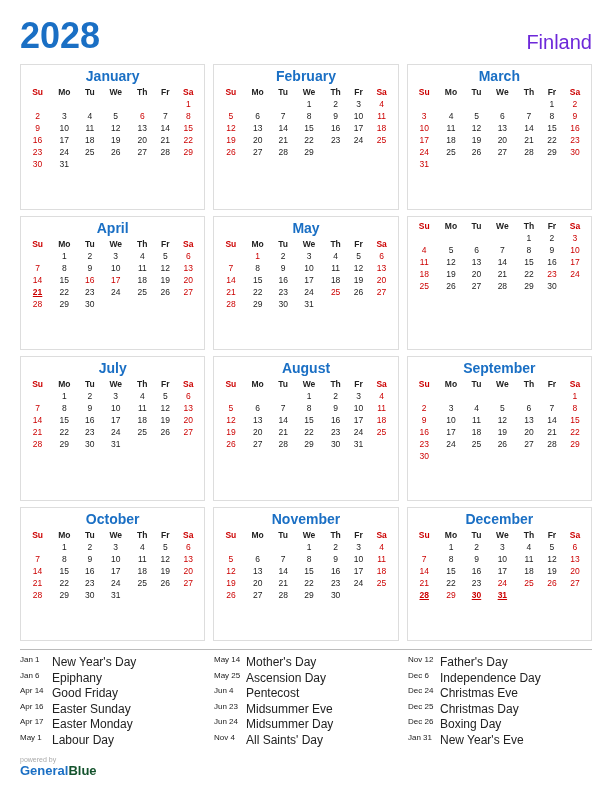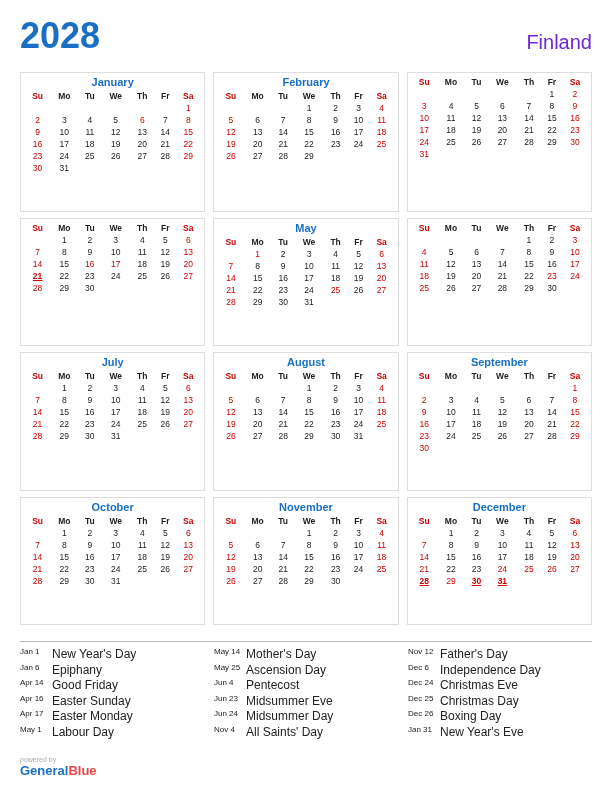--- a/index.html
+++ b/index.html
@@ -10,21 +10,20 @@
       font-family: Arial, sans-serif;
       font-size: 10px;
       color: #222;
     }
     .page {
       width: 612px;
       min-height: 792px;
       padding: 18px 20px 14px 20px;
       display: flex;
       flex-direction: column;
-      gap: 8px;
     }
     .header {
       display: flex;
       justify-content: space-between;
       align-items: flex-end;
       margin-bottom: 10px;
     }
     .header-year {
       font-size: 36px;
       font-weight: bold;
@@ -42,21 +41,21 @@
       grid-template-rows: repeat(4, auto);
       gap: 6px 8px;
       flex: 1;
     }
     .month-block {
       border: 1px solid #ddd;
       padding: 3px 4px 4px 4px;
     }
     .month-title {
       text-align: center;
-      font-size: 11px;
+      font-size: 14px;
       font-weight: bold;
       color: #1a6fc4;
       margin-bottom: 2px;
     }
     .cal-table {
       width: 100%;
       border-collapse: collapse;
     }
     .cal-table th {
       text-align: center;
@@ -271,20 +270,21 @@
               <td>29</td>
               <td></td>
               <td></td>
               <td></td>
         </tr>
       </tbody>
         </table>
     </div>
 
     <div class="month-block">
+      <div class="month-title">March</div>
       <table class="cal-table">
           <thead>
             <tr>
         <th class="su">Su</th>
               <th>Mo</th>
               <th>Tu</th>
               <th>We</th>
               <th>Th</th>
               <th>Fr</th>
               <th class="sa">Sa</th>
@@ -343,20 +343,21 @@
               <td></td>
               <td></td>
               <td></td>
               <td></td>
         </tr>
       </tbody>
         </table>
     </div>
 
     <div class="month-block">
+      <div class="month-title">April</div>
       <table class="cal-table">
           <thead>
             <tr>
         <th class="su">Su</th>
               <th>Mo</th>
               <th>Tu</th>
               <th>We</th>
               <th>Th</th>
               <th>Fr</th>
               <th class="sa">Sa</th>
@@ -1013,16 +1014,16 @@
           <span class="holiday-date">Jan 31</span>
             <span class="holiday-name">New Year's Eve</span>
         </div>
       </div>
     </div>
   </div>
 
   <div class="footer">
     <div>
       <div class="footer-powered">powered by</div>
-      <div class="footer-brand"><span>General</span><span style="color:#ef4444;">Blue</span></div>
+      <div class="footer-brand"><span>General</span><span style="color:#14532d;">Blue</span></div>
     </div>
   </div>
 </div>
 
 </body></html>

